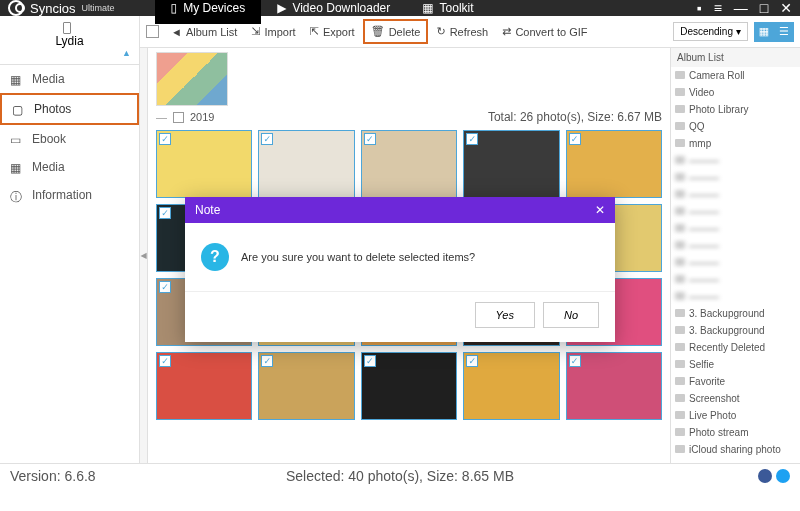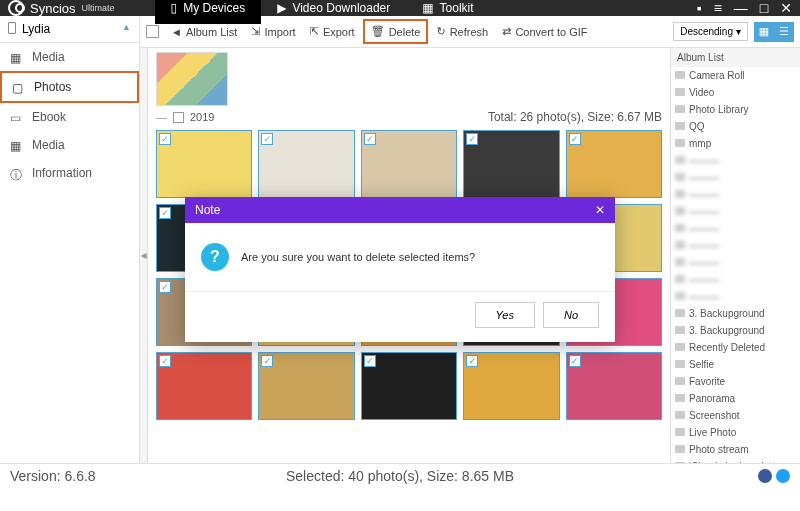--- a/index.html
+++ b/index.html
@@ -9,21 +9,21 @@
 .logo-icon { width: 16px; height: 16px; border: 2px solid #fff; border-radius: 50%; position: relative; }
 .logo-icon::after { content: ''; position: absolute; width: 6px; height: 6px; border: 2px solid #fff; border-radius: 50%; top: 1px; right: -3px; }
 .logo .ult { font-size: 9px; opacity: 0.8; }
 .topnav { display: flex; margin-left: 40px; gap: 0; }
 .topnav-item { display: flex; align-items: center; gap: 6px; padding: 0 16px; height: 32px; font-size: 12px; cursor: pointer; }
 .topnav-item.active { background: #000; }
 .winctrl { margin-left: auto; display: flex; gap: 12px; font-size: 14px; }
 .winctrl span { cursor: pointer; }
 .main { display: flex; height: 447px; }
 .sidebar { width: 140px; border-right: 1px solid #e0e0e0; }
-.device-sel { display: flex; align-items: flex-start; padding: 6px 8px; border-bottom: 1px solid #e0e0e0; font-size: 12px; }
+.device-sel { display: flex; align-items: center; padding: 6px 8px; border-bottom: 1px solid #e0e0e0; font-size: 12px; flex-direction: column; }
 .device-sel .phone-ic { width: 8px; height: 12px; border: 1px solid #888; border-radius: 1px; margin-right: 6px; }
 .device-sel .tri { margin-left: auto; color: #4da6d9; font-size: 9px; }
 .side-item { display: flex; align-items: center; gap: 8px; padding: 7px 10px; font-size: 12px; color: #555; cursor: pointer; }
 .side-item.active { background: #fff; border: 2px solid #d9661f; color: #333; }
 .side-ic { width: 14px; height: 12px; display: inline-block; }
 .toolbar { height: 32px; border-bottom: 1px solid #e0e0e0; display: flex; align-items: center; padding: 0 6px; gap: 2px; font-size: 11px; }
 .toolbar .chk { width: 13px; height: 13px; border: 1px solid #999; margin-right: 4px; }
 .tb-btn { display: flex; align-items: center; gap: 4px; padding: 4px 6px; cursor: pointer; color: #444; }
 .tb-btn.del-hi { border: 2px solid #d9661f; }
 .sort-btn { margin-left: auto; border: 1px solid #ccc; padding: 3px 6px; font-size: 10px; display: flex; align-items: center; gap: 3px; }
@@ -247,21 +247,20 @@
             <div class="ritem blur">———</div>
             <div class="ritem blur">———</div>
             <div class="ritem blur">———</div>
             <div class="ritem blur">———</div>
             <div class="ritem blur">———</div>
             <div class="ritem">3. Backupground</div>
             <div class="ritem">3. Backupground</div>
             <div class="ritem">Recently Deleted</div>
             <div class="ritem">Selfie</div>
             <div class="ritem">Favorite</div>
-            <div class="ritem">Panorama</div>
             <div class="ritem">Screenshot</div>
             <div class="ritem">Live Photo</div>
             <div class="ritem">Photo stream</div>
             <div class="ritem">iCloud sharing photo</div>
           </div>
       </div>
     </div>
   </div>
 </div>
 

